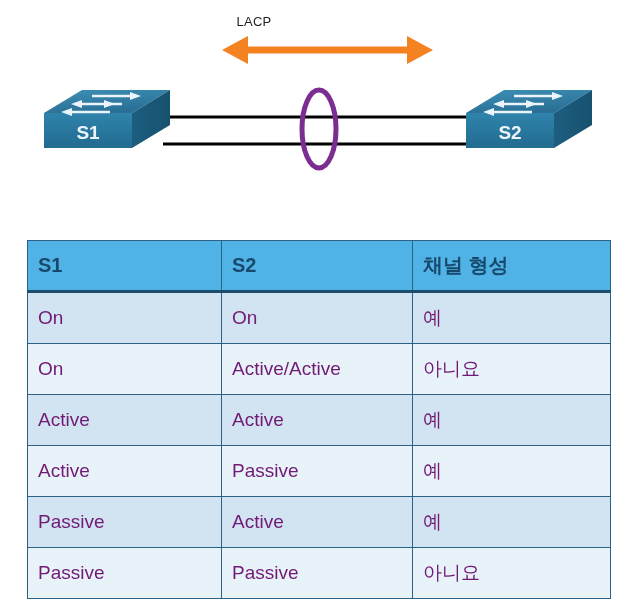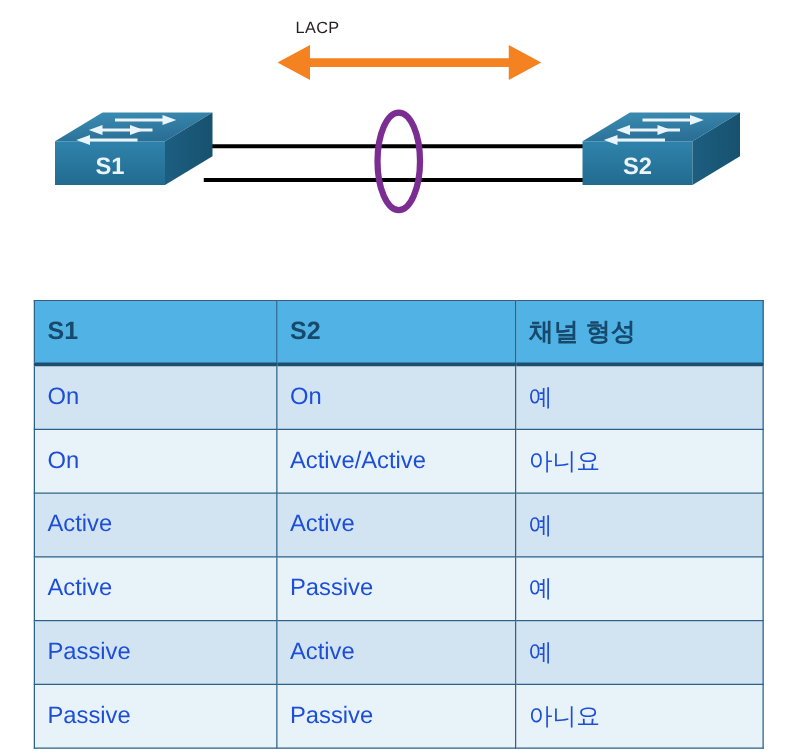--- a/index.html
+++ b/index.html
@@ -58,21 +58,21 @@
   #channel-table thead th {
     background: #51b3e5;
     color: #17496c;
     font-weight: bold;
     height: 49px;
     border-bottom: 3px solid #1d4e6e;
     font-size: 20px;
   }
   #channel-table tbody td {
     height: 50px;
-    color: #1d4ed8;
+    color: #701a75;
   }
   #channel-table tbody tr:nth-child(odd) td {
     background: #d2e4f2;
   }
   #channel-table tbody tr:nth-child(even) td {
     background: #e8f2f9;
   }
   .col-s1 { width: 194px; }
   .col-s2 { width: 191px; }
   .col-ch { width: 198px; }

